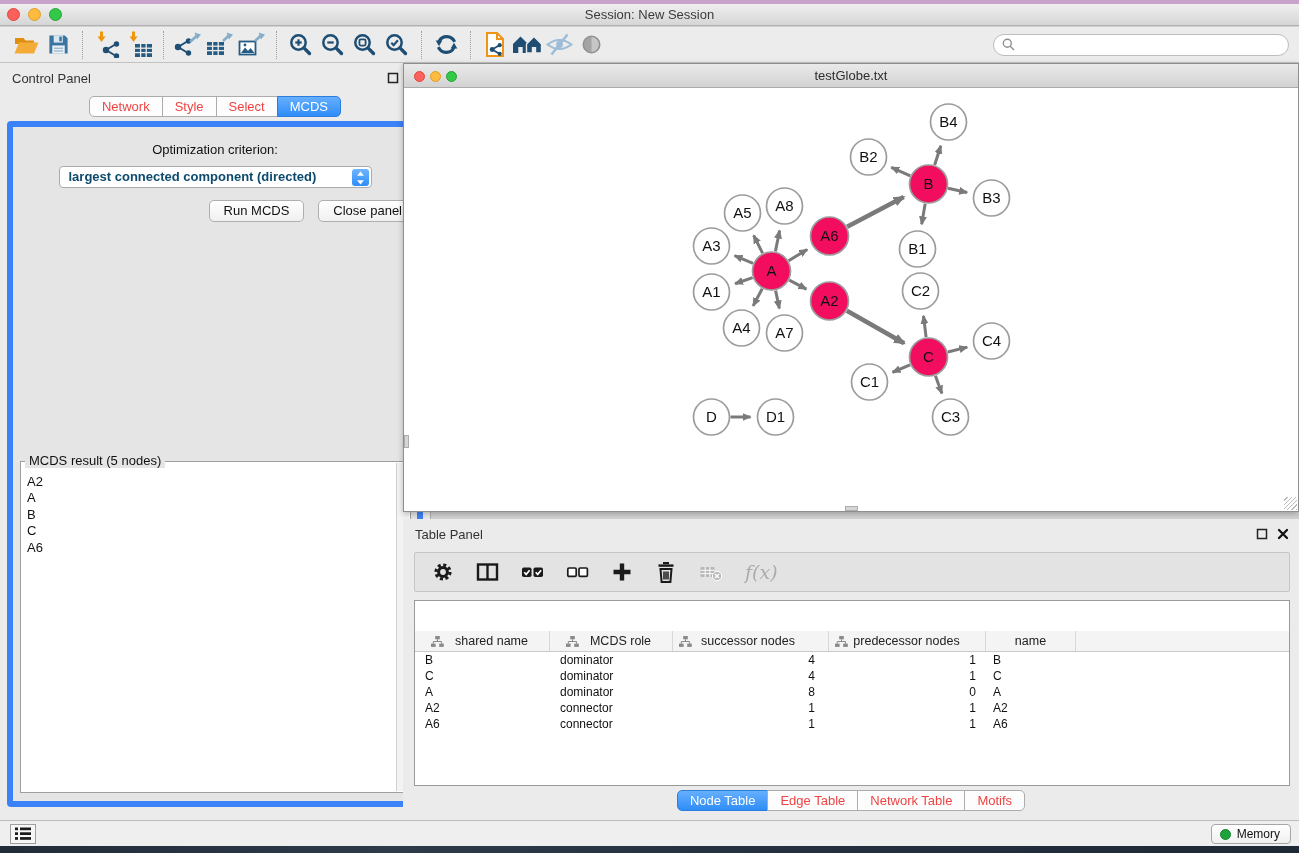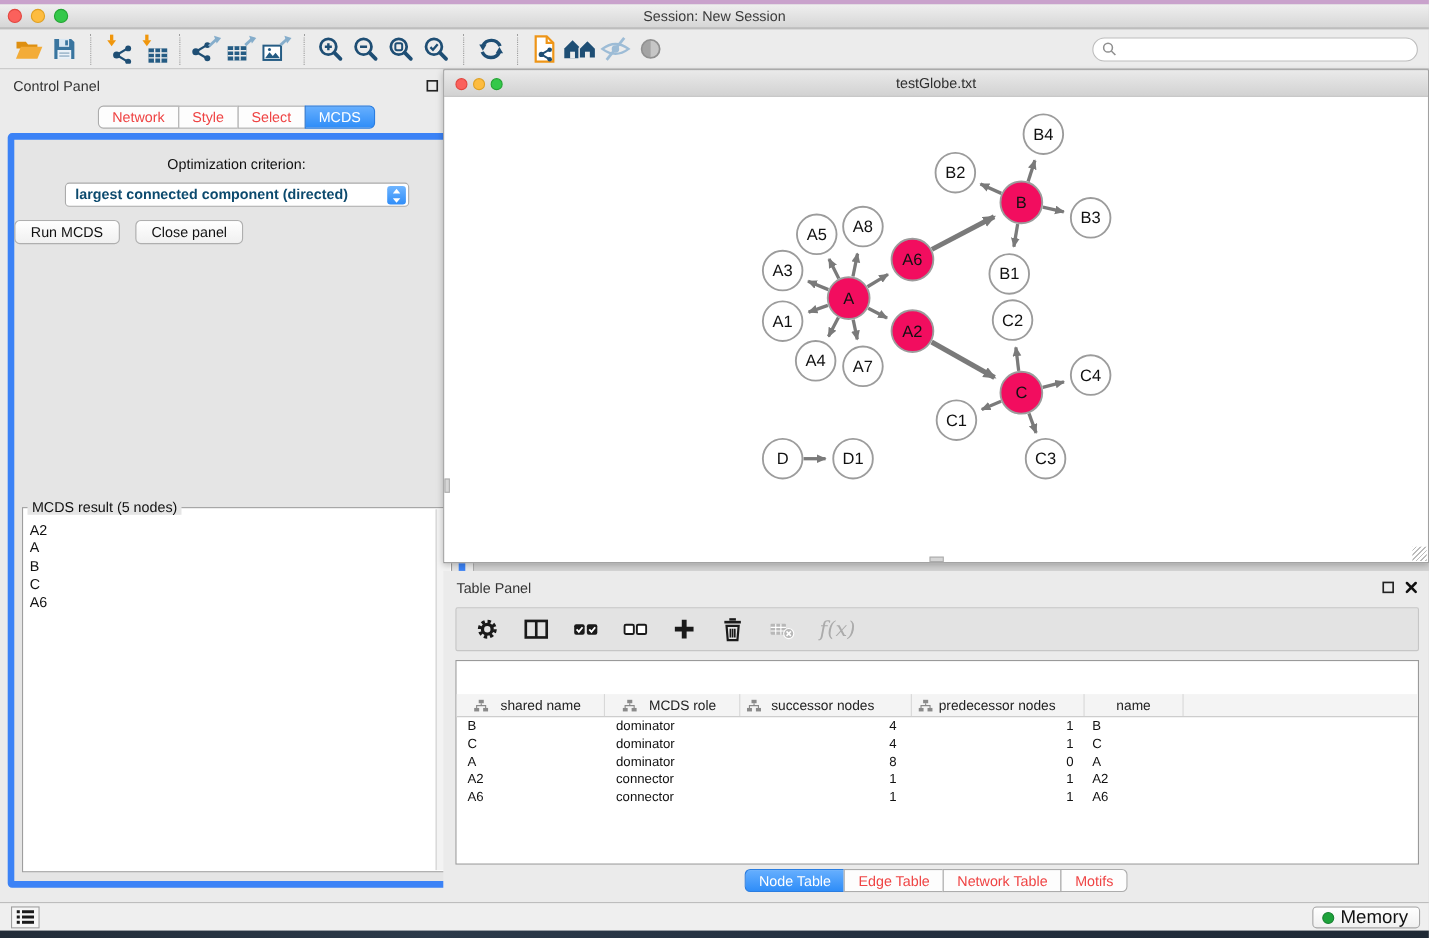--- a/index.html
+++ b/index.html
@@ -44,21 +44,21 @@
   #cp-tabs { position:absolute; top:33px; left:0; right:0; display:flex; justify-content:center; }
 
   #cp-box { position:absolute; left:7px; right:7px; top:58px; bottom:13px;
     background:#E5E5E5; border:6px solid #3b82f6; border-radius:4px; }
   #opt-label { margin-top:15px; text-align:center; font-size:13px; color:#111; }
   #criterion { position:relative; margin:9px auto 0 auto; width:313px; height:22px; background:#fff;
     border:1px solid #ABABAB; border-radius:4px; font-size:13px; color:#0c4a6e; line-height:20px;
     padding-left:9px; cursor:pointer;font-weight:bold; }
   #criterion .stepper { position:absolute; right:2px; top:1.5px; width:17px; height:17.5px;
     background:linear-gradient(#6FB5FF,#2F8DF8); border-radius:3px; }
-  #cp-actions { display:flex; justify-content:flex-start; gap:14px; margin-top:12px; }
+  #cp-actions { display:flex; justify-content:flex-end; gap:14px; margin-top:12px; }
   .mac-btn { font-size:13px; color:#111; padding:2px 14px; background:linear-gradient(#FFFFFF,#F0F0F0);
     border:1px solid #AFAFAF; border-radius:5px; cursor:pointer; line-height:16px; }
 
   #result-box { position:absolute; left:7px; right:6px; top:334px; bottom:8px;
     border:1px solid #9E9E9E; background:#fff; }
   #result-box .legend { position:absolute; top:-9px; left:4px; background:#E5E5E5; padding:0 4px;
     font-size:13px; color:#111; }
   #result-list { position:absolute; left:2px; top:9px; bottom:2px; right:15px; padding:3px 0 0 4px; }
   #result-list .item { font-size:13px; color:#111; line-height:16.4px; }
   #result-scroll { position:absolute; right:1px; top:1px; bottom:1px; width:13px; background:#F3F3F3;
@@ -102,21 +102,21 @@
   .c4 { width:90px; padding-left:7px; }
   #tp-tabs { position:absolute; left:0; right:0; top:271px; display:flex; justify-content:center; }
 
   
   #status-bar { position:absolute; left:0; top:820px; width:1299px; height:26px; background:#EFEFEF;
     border-top:1px solid #BDBDBD; }
   #status-list-btn { position:absolute; left:10px; top:3px; width:26px; height:20px; background:#F6F6F6;
     border:1px solid #9E9E9E; display:flex; align-items:center; justify-content:center; cursor:pointer; }
   #memory-btn { position:absolute; right:8px; top:3px; height:20px; padding:0 10px 0 8px;
     background:linear-gradient(#FFFFFF,#F0F0F0); border:1px solid #A6A6A6; border-radius:4px;
-    display:flex; align-items:center; gap:6px; font-size:17px; color:#111; cursor:pointer;text-align:center; }
+    display:flex; align-items:center; gap:6px; font-size:12px; color:#111; cursor:pointer;text-align:center; }
   #memory-btn .dot { width:11px; height:11px; border-radius:50%; background:#1EA23B; border:1px solid #178231; }
   #bottom-strip { position:absolute; left:0; top:846px; width:1299px; height:7px;
     background:linear-gradient(90deg,#222C38,#2C3A4A 30%,#243040 60%,#1F2935); }
 </style>
 </head>
 <body>
 
 <div id="top-strip"></div>
 <div id="titlebar">
   <div class="lights">

